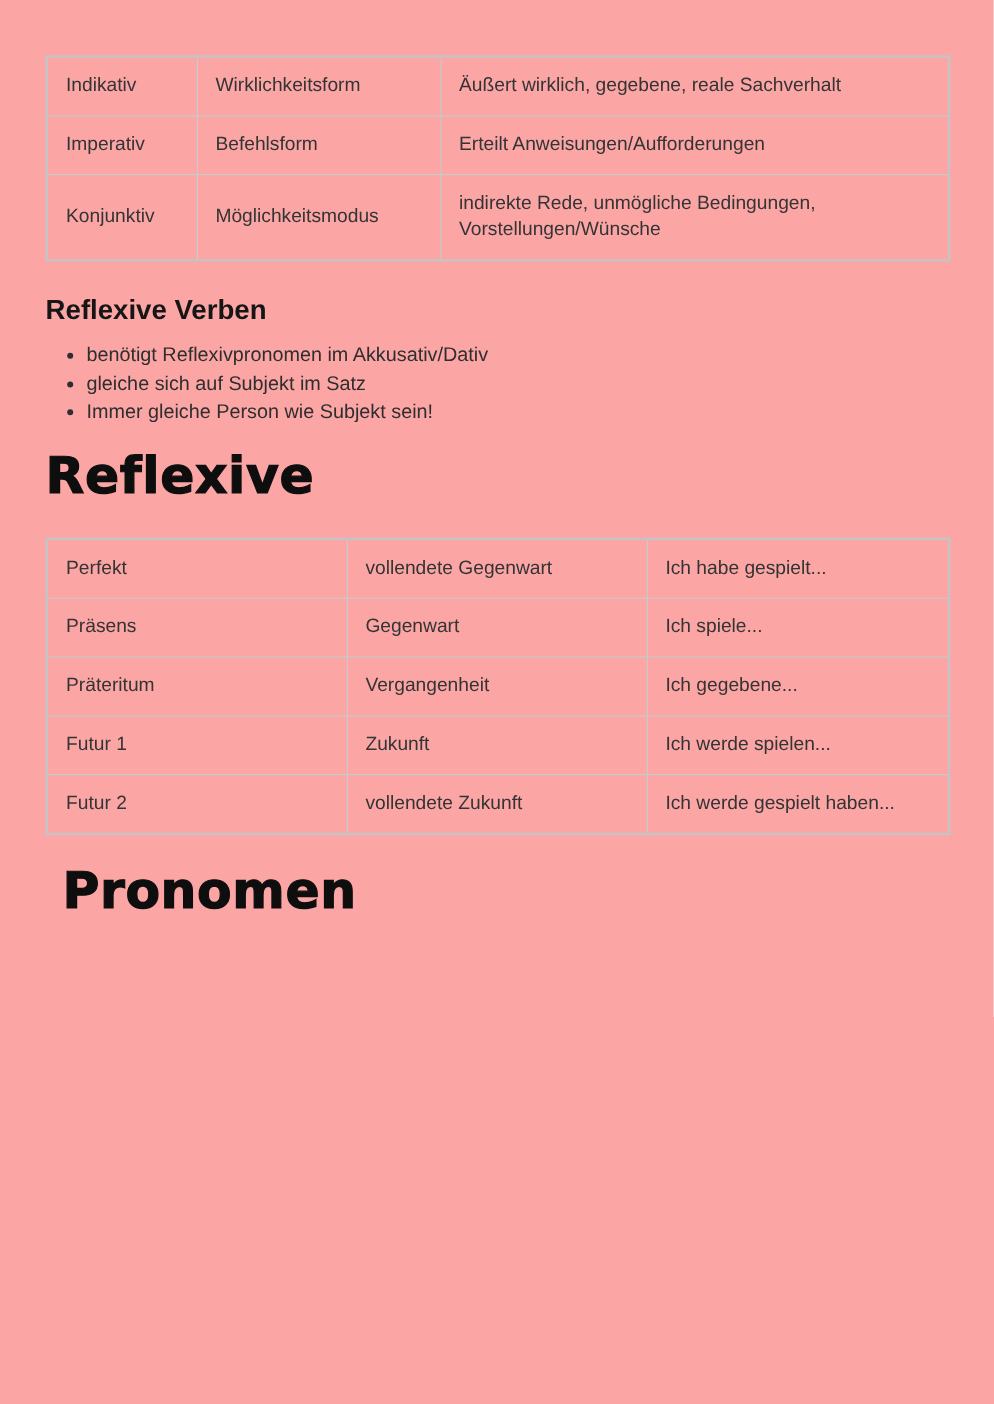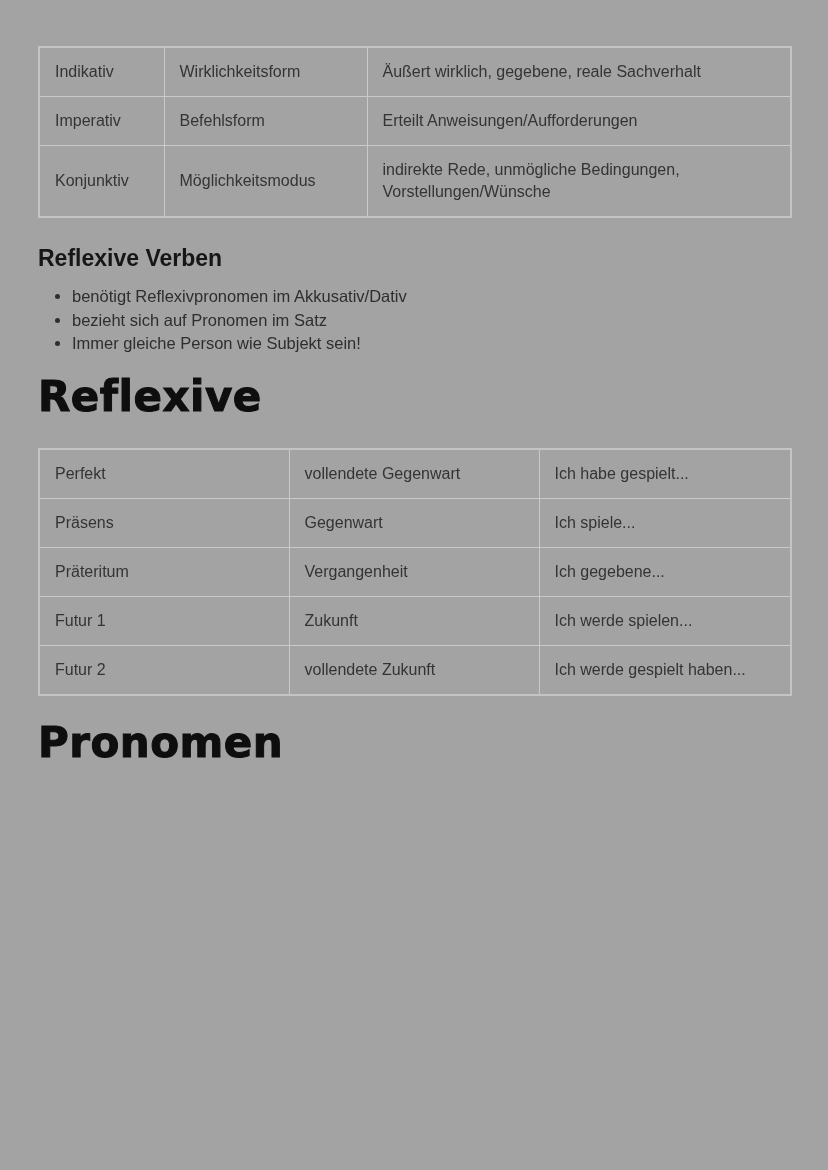--- a/index.html
+++ b/index.html
@@ -12,21 +12,21 @@
     height: 1170px;
     font-family: "Liberation Sans", sans-serif;
     color: #343434;
     overflow: hidden;
   }
   .page {
     padding: 46px 38px 0 38px;
     box-sizing: border-box;
     width: 828px;
     height: 1170px;
-    background: #a3a3a3;
+    background: #fca5a5;
   }
   table.grid {
     border-collapse: collapse;
     width: 752px;
     table-layout: fixed;
     border: 2px solid #c4c4c4;
   }
   table.grid td {
     border: 1px solid #c9c9c9;
     font-size: 16px;
@@ -59,21 +59,21 @@
     font-family: "DejaVu Sans", "Liberation Sans", sans-serif;
     font-size: 42px;
     font-weight: 900;
     color: #0e0e0e;
     margin: 16px 0 0 0;
     line-height: 50px;
     letter-spacing: 0.5px;
     -webkit-text-stroke: 1px #0e0e0e;
   }
   .mt-table2 { margin-top: 26px; }
-  .mt-pronomen { margin-top: 22px; }
+  .mt-pronomen { margin-top: 22px; margin-left: 14px; }
 </style>
 </head>
 <body>
 
 <div class="page">
 
   <table class="grid">
     <colgroup>
       <col style="width:125px">
       <col style="width:203px">
@@ -95,21 +95,21 @@
         <td>Möglichkeitsmodus</td>
         <td>indirekte Rede, unmögliche Bedingungen, Vorstellungen/Wünsche</td>
       </tr>
     </tbody>
   </table>
 
   <h2 class="heading-md">Reflexive Verben</h2>
 
   <ul class="bullets">
     <li>benötigt Reflexivpronomen im Akkusativ/Dativ</li>
-    <li>bezieht sich auf Pronomen im Satz</li>
+    <li>gleiche sich auf Subjekt im Satz</li>
     <li>Immer gleiche Person wie Subjekt sein!</li>
   </ul>
 
   <h1 class="heading-xl">Reflexive</h1>
 
   <table class="grid mt-table2">
     <colgroup>
       <col style="width:250px">
       <col style="width:250px">
       <col style="width:252px">

